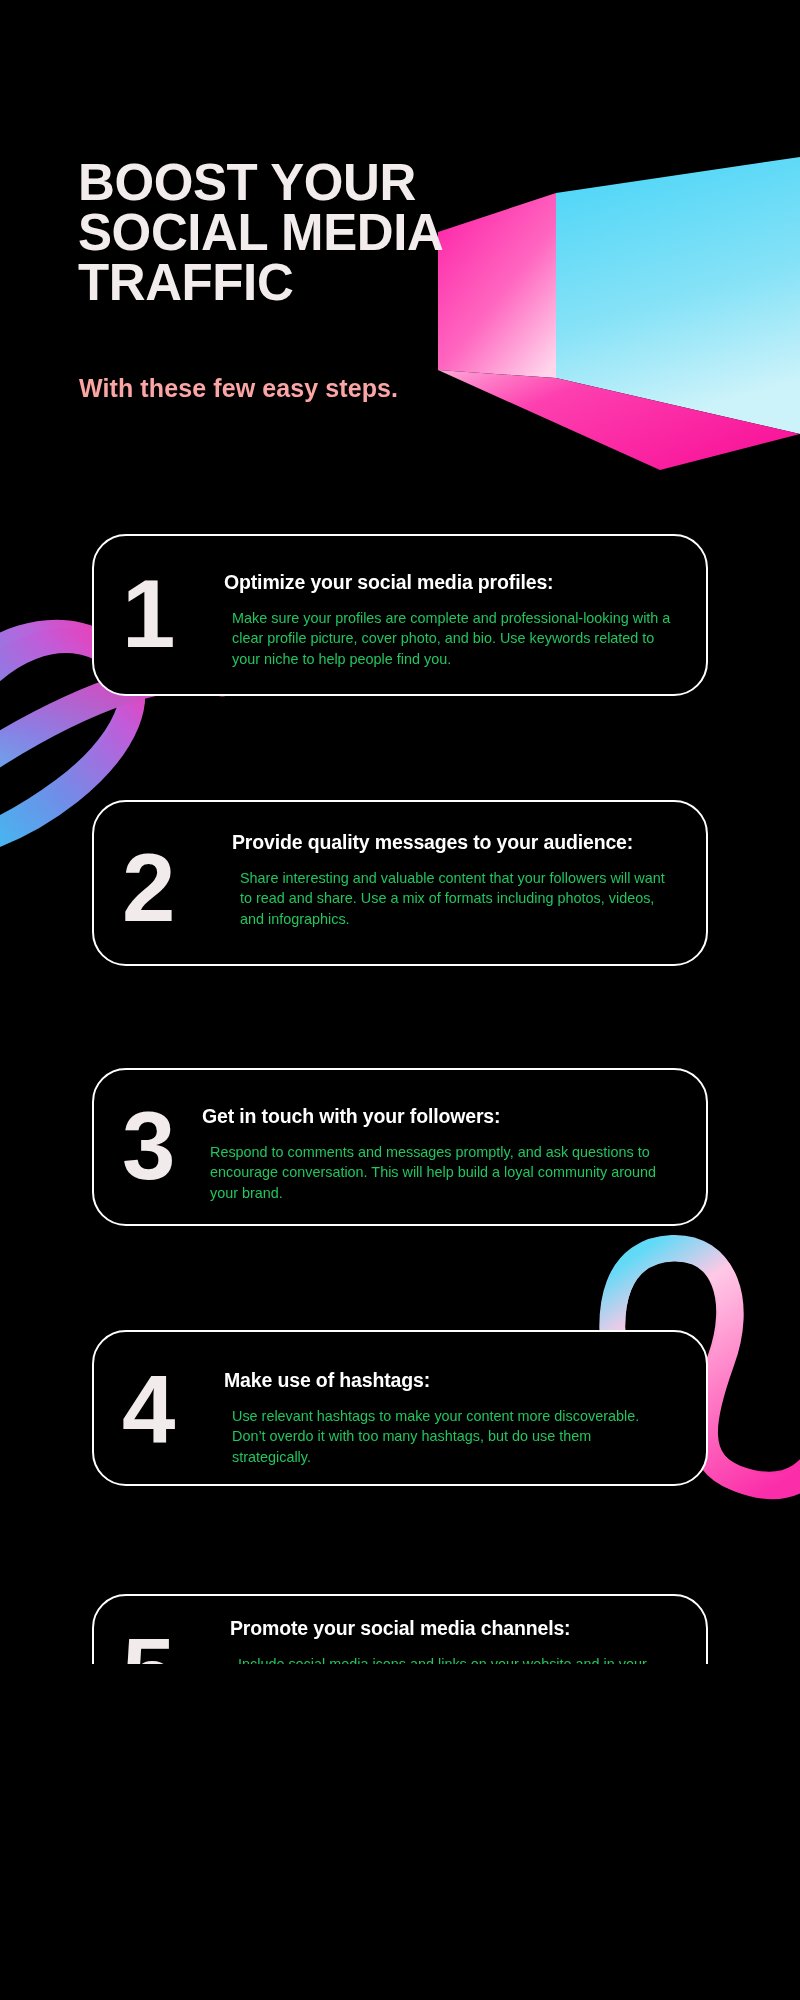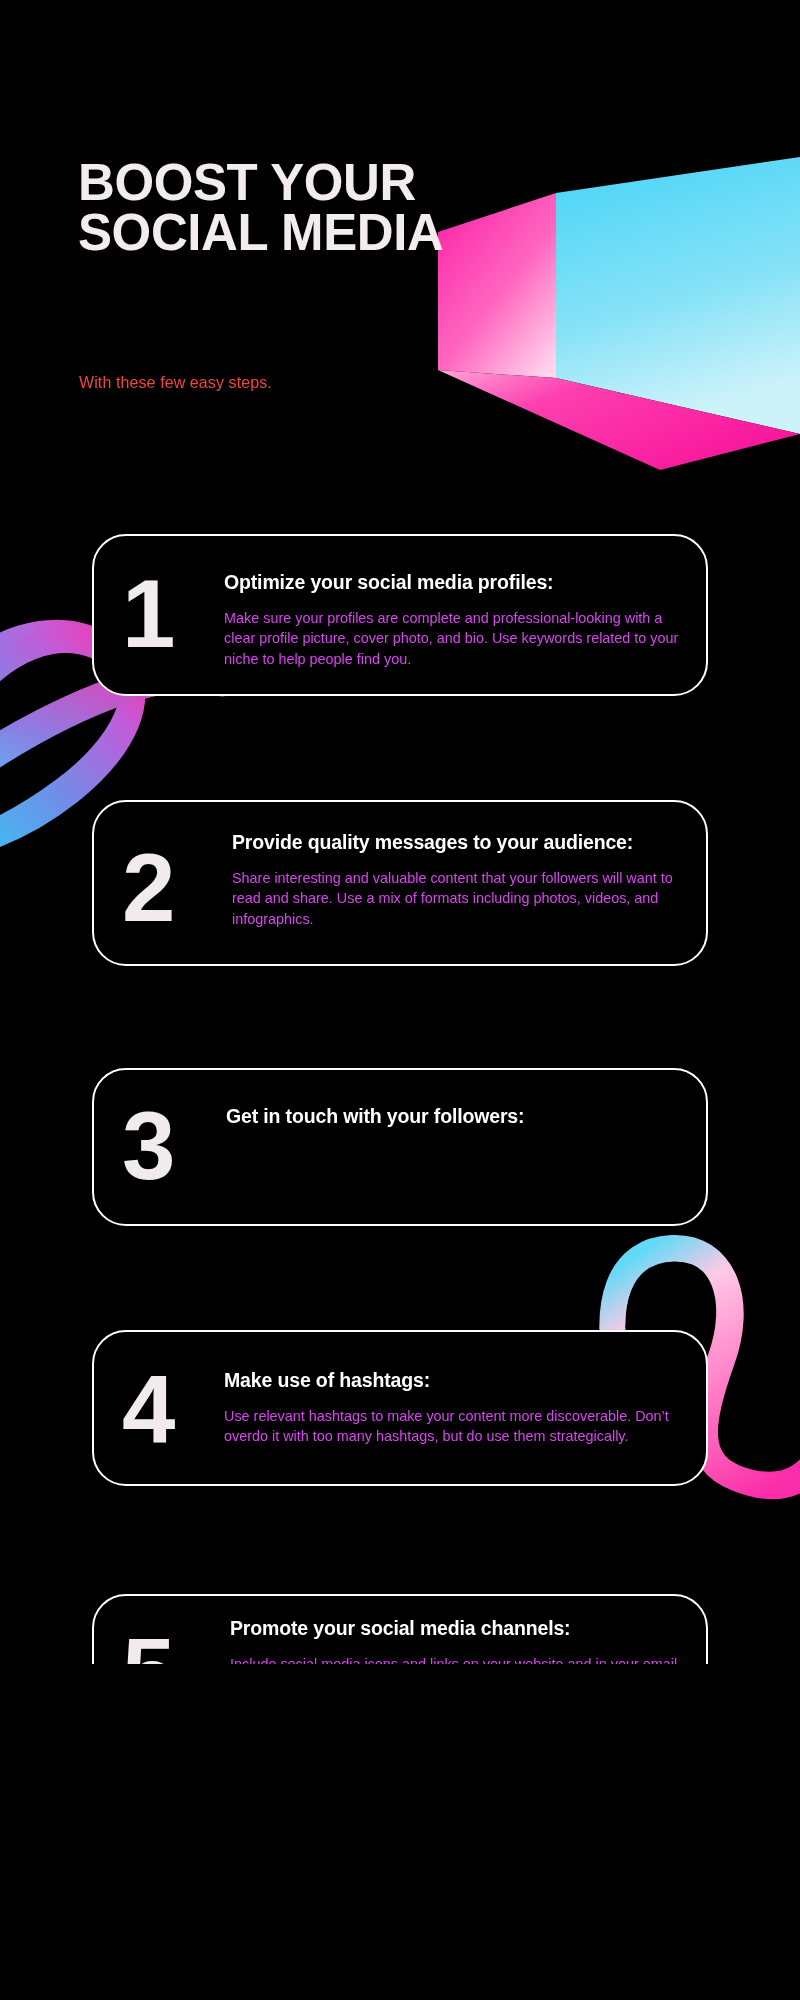--- a/index.html
+++ b/index.html
@@ -23,21 +23,21 @@
     font-size:51px;line-height:0.98;
     font-weight:700;letter-spacing:-0.4px;
     color:#f2ecec;
     text-transform:uppercase;
     font-family:"Liberation Sans", sans-serif;
     font-stretch:condensed;
   }
   .title span{display:block;}
   .subtitle{
     position:absolute;left:79px;top:374px;
-    font-size:16px;color:#ef4444;font-weight:400;letter-spacing:0.1px;
+    font-size:25px;color:#fca5a5;font-weight:700;letter-spacing:0.1px;
   }
 
   
   .card{
     position:absolute;left:92px;width:616px;
     border:2.2px solid #ffffff;
     border-radius:34px;
     background:#000000;
     box-sizing:border-box;
     z-index:5;
@@ -58,41 +58,41 @@
   }
   .card h3{
     margin:6px 0 12px 0;
     font-size:19.5px;
     font-weight:700;
     color:#ffffff;
     letter-spacing:-0.15px;
     line-height:1.32;
   }
   .card p{
-    margin:0;
+    margin:8px;
     font-size:14.4px;
     line-height:1.44;
-    color:#d946ef;
+    color:#22c55e;
     font-weight:400;
   }
 
   
   #card-1{top:534px;height:162px;}
   #card-1 .num{top:30px;}
   #card-1 .body{top:28px;}
 
   #card-2{top:800px;height:166px;}
   #card-2 .num{top:38px;}
   #card-2 .body{top:22px;}
   #card-2 .body{left:138px;}
 
   #card-3{top:1068px;height:158px;}
   #card-3 .num{top:28px;}
   #card-3 .body{top:28px;}
-  #card-3 .body{left:132px;}
+  #card-3 .body{left:108px;}
 
   #card-4{top:1330px;height:156px;}
   #card-4 .num{top:30px;}
   #card-4 .body{top:30px;}
 
   #card-5{top:1594px;height:156px;}
   #card-5 .num{top:28px;}
   #card-5 .body{top:14px;}
   #card-5 .body{left:136px;}
 
@@ -176,20 +176,21 @@
     <g fill="none" stroke-linecap="round">
       <path d="M 900 1800 C 800 1772 700 1778 665 1812 C 630 1848 672 1886 740 1900 C 820 1918 880 1936 900 1960" stroke="url(#gradSquiggleBR)" stroke-width="26"></path>
       <path d="M 900 1965 C 820 1930 760 1910 700 1922 C 640 1934 608 1980 620 2020" stroke="url(#gradSquiggleBR2)" stroke-width="26"></path>
     </g>
   </svg>
 
   <div class="header">
     <h1 class="title">
       <span>BOOST YOUR</span>
       <span>SOCIAL MEDIA</span>
+      <span>TRAFFIC</span>
     </h1>
     <div class="subtitle">With these few easy steps.</div>
   </div>
 
   <div class="card" id="card-1">
     <div class="num">1</div>
     <div class="body">
       <h3>Optimize your social media profiles:</h3>
       <p>Make sure your profiles are complete and professional-looking with a clear profile picture, cover photo, and bio. Use keywords related to your niche to help people find you.</p>
     </div>
@@ -200,20 +201,21 @@
     <div class="body">
       <h3>Provide quality messages to your audience:</h3>
       <p> Share interesting and valuable content that your followers will want to read and share. Use a mix of formats including photos, videos, and infographics.</p>
     </div>
   </div>
 
   <div class="card" id="card-3">
     <div class="num">3</div>
     <div class="body">
       <h3>Get in touch with your followers:</h3>
+      <p>Respond to comments and messages promptly, and ask questions to encourage conversation. This will help build a loyal community around your brand.</p>
     </div>
   </div>
 
   <div class="card" id="card-4">
     <div class="num">4</div>
     <div class="body">
       <h3>Make use of hashtags:</h3>
       <p>Use relevant hashtags to make your content more discoverable. Don’t overdo it with too many hashtags, but do use them strategically.</p>
     </div>
   </div>

